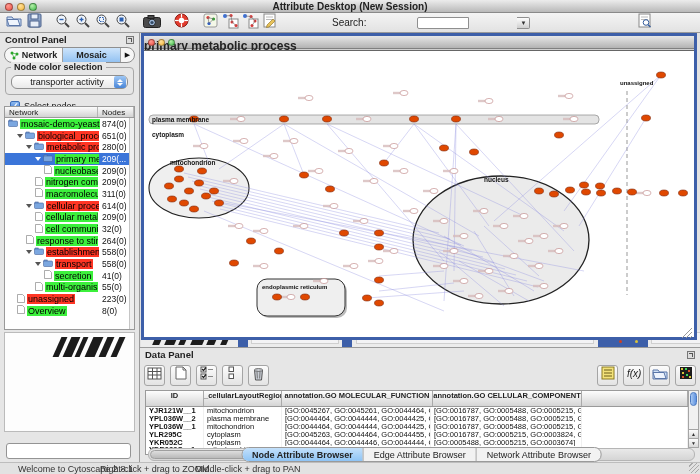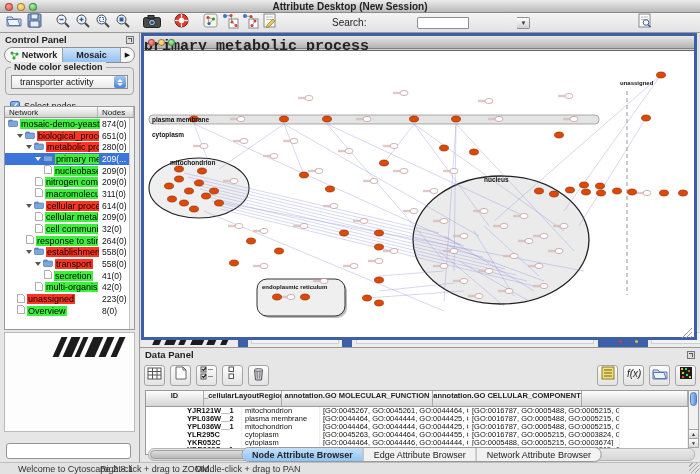--- a/index.html
+++ b/index.html
@@ -30,21 +30,21 @@
   #control-panel { position:absolute; left:0; top:33px; width:140px; height:429px; background:#e6e6e6; border-right:1px solid #9a9a9a; }
   .panel-head { height:13px; display:flex; align-items:center; padding:0 5px; font-size:9.5px; font-weight:bold; color:#222; }
   .float-ic { margin-left:auto; width:8px; height:8px; border:1px solid #777; background:#ddd; position:relative; }
   .float-ic:after { content:""; position:absolute; right:1px; top:1px; width:3px; height:3px; border-top:1px solid #555; border-right:1px solid #555; }
   #cp-tabs { margin:1px 4px; height:16px; background:#f6f6f6; border:1px solid #8f8f8f; border-radius:8px; display:flex; overflow:hidden; }
   .cp-tab { flex:1; display:flex; align-items:center; justify-content:center; gap:3px; font-size:9px; font-weight:bold; color:#222; border-right:1px solid #9f9f9f; }
   .cp-tab.sel { background:linear-gradient(#cde4fb,#93c2f2); }
   .cp-tab-arrow { width:13px; display:flex; align-items:center; justify-content:center; font-size:7px; color:#111; }
   #groupbox { margin:4px 5px 0 5px; border:1px solid #a8a8a8; border-radius:4px; padding:7px 5px 5px 5px; position:relative; }
   #groupbox .legend { position:absolute; top:-6px; left:5px; background:#e6e6e6; padding:0 3px; font-size:9px; font-weight:bold; color:#222; }
-  #dropdown { height:14px; background:linear-gradient(#ffffff,#e9e9e9); border:1px solid #8f8f8f; border-radius:0; display:flex; align-items:center; }
+  #dropdown { height:14px; background:linear-gradient(#ffffff,#e9e9e9); border:1px solid #8f8f8f; border-radius:6px; display:flex; align-items:center;text-align:center; }
   #dropdown .dd-val { flex:1; font-size:9px; padding-left:8px; color:#111; }
   #dropdown .dd-step { width:12px; height:12px; margin-right:1px; border-radius:2px; background:linear-gradient(#9ec7f5,#4a86d8); display:flex; flex-direction:column; align-items:center; justify-content:center; gap:1px; }
   .tri-up { width:0;height:0;border-left:3px solid transparent;border-right:3px solid transparent;border-bottom:3px solid #fff; }
   .tri-dn { width:0;height:0;border-left:3px solid transparent;border-right:3px solid transparent;border-top:3px solid #fff; }
   #cb-row { display:flex; align-items:center; gap:4px; margin:6px 0 0 10px; }
   #checkbox { width:10px; height:10px; border-radius:2px; border:1px solid #3a6db8; background:linear-gradient(#8db9ef,#3d7ad1); color:#fff; font-size:9px; line-height:9px; text-align:center; font-weight:bold; }
   #cb-label { font-size:9px; color:#111; }
 
   #tree-box { position:absolute; left:4px; right:4px; top:73px; height:224px; background:#fff; border:1px solid #9a9a9a; overflow:hidden; }
   #tree-head { display:flex; height:11px; background:linear-gradient(#fbfbfb,#d2d2d2); border-bottom:1px solid #9a9a9a; font-size:8px; color:#222; }
@@ -68,34 +68,34 @@
 
   
   #bg-strip { position:absolute; left:141px; top:330px; width:559px; height:17px; background:#ececec; overflow:hidden; }
   .bluebar { position:absolute; top:0; height:17px; background:#3d5fa9; }
   .palecontent { position:absolute; top:2px; height:12px; background:#f3f3f5; border:1px solid #cfcfcf; }
   .dot { position:absolute; width:3px; height:3px; border-radius:50%; }
 
   
   #net-window { position:absolute; left:141px; top:33px; width:556px; height:307px; border:3px solid #3d5fa9; background:#cfcfcf; }
   #net-title { height:13px; background:linear-gradient(#e7e7e7,#b3b3b3); border-bottom:1px solid #808080; position:relative; }
-  #net-title .title { text-align:right; font-size:15px; font-weight:bold; color:#222; line-height:13px;font-family:Liberation Mono, monospace; }
+  #net-title .title { text-align:right; font-size:12px; font-weight:bold; color:#222; line-height:13px; }
   #net-title .lights { top:3px; left:4px; gap:3px; }
   #net-title .light { width:7px; height:7px; }
   #net-canvas-wrap { position:absolute; left:0; top:14px; right:0; bottom:0; background:#fff; border-top:1px solid #666; }
 
   
   #data-panel { position:absolute; left:140px; top:347px; width:560px; height:115px; background:#e6e6e6; border-top:1px solid #9a9a9a; }
   #dp-toolbar { position:absolute; left:4px; right:4px; top:14px; height:26px; display:flex; align-items:center; gap:0; }
   .dp-btn { width:21px; height:21px; border:1px solid #a5a5a5; border-radius:3px; background:linear-gradient(#fcfcfc,#e3e3e3); display:flex; align-items:center; justify-content:center; }
   #dp-right { margin-left:auto; display:flex; gap:5px; }
   #dp-table { position:absolute; left:5px; top:42px; width:544px; border:1px solid #9a9a9a; background:#fff; }
   .dp-hrow { display:flex; height:16px; background:linear-gradient(#fdfdfd,#d5d5d5); border-bottom:1px solid #9a9a9a; }
   .dp-hrow .hc { font-size:7.5px; font-weight:bold; color:#222; text-align:center; line-height:10px; border-right:1px solid #aaa; overflow:hidden; white-space:nowrap; }
-  .dp-row { display:flex; height:7.9px;margin-left:38px; }
+  .dp-row { display:flex; height:7.9px; }
   .dp-row .c { font-size:7.5px; color:#111; line-height:8px; padding-left:3px; border-right:1px solid #f0f0f0; overflow:hidden; white-space:nowrap; }
   .dp-row .c0 { font-weight:bold; }
   .w0{width:58px;flex:none;} .w1{width:78px;flex:none;} .w2{width:149px;flex:none;} .w3{width:151px;flex:none;} .wf{flex:1;}
   #dp-vscroll { position:absolute; right:1px; top:42px; width:11px; height:58px; background:#f1f1f1; border:1px solid #a5a5a5; }
   #dp-vthumb { position:absolute; left:1px; top:1px; width:7px; height:14px; border-radius:4px; background:linear-gradient(90deg,#a9c9f2,#5f92e0); border:1px solid #4a79c0; }
   .vbtn { position:absolute; left:0; width:9px; height:9px; background:linear-gradient(#fcfcfc,#d9d9d9); border-top:1px solid #a5a5a5; font-size:5px; text-align:center; line-height:9px; color:#333; }
   #dp-bottom { position:absolute; left:8px; right:5px; bottom:1px; height:13px; background:linear-gradient(#e9e9e9,#d5d5d5); border:1px solid #b5b5b5; border-radius:6px; }
   #dp-hthumb { position:absolute; left:1px; top:1px; width:118px; height:9px; border-radius:5px; background:linear-gradient(#dedede,#b9b9b9); border:1px solid #9f9f9f; }
   #dp-tabs { position:absolute; left:50%; transform:translateX(-50%); top:-2px; height:15px; background:#f2f2f2; border:1px solid #9a9a9a; border-radius:7px; display:flex; overflow:hidden; }
   .dp-tab { font-size:9px; color:#222; padding:0 10px; line-height:14px; border-right:1px solid #a8a8a8; white-space:nowrap; }
@@ -391,21 +391,21 @@
                 <path d="M0.5 0.5h5l2 2v6h-7z" fill="#fff" stroke="#8a8a8a" stroke-width=".7"></path>
               </svg></span>
             <span class="chip green" style="max-width: 44px;">secretion</span>
             <span class="cnt">41(0)</span>
           </div>
           <div class="trow" style="padding-left: 30px;">
             <span class="t-ic"><svg width="8" height="9">
                 <path d="M0.5 0.5h5l2 2v6h-7z" fill="#fff" stroke="#8a8a8a" stroke-width=".7"></path>
               </svg></span>
             <span class="chip green" style="max-width: 53px;">multi-organism pro</span>
-            <span class="cnt">42(0)</span>
+            <span class="cnt">55(0)</span>
           </div>
           <div class="trow" style="padding-left: 12px;">
             <span class="t-ic"><svg width="8" height="9">
                 <path d="M0.5 0.5h5l2 2v6h-7z" fill="#fff" stroke="#8a8a8a" stroke-width=".7"></path>
               </svg></span>
             <span class="chip red" style="max-width: 71px;">unassigned</span>
             <span class="cnt">223(0)</span>
           </div>
           <div class="trow" style="padding-left: 12px;">
             <span class="t-ic"><svg width="8" height="9">

